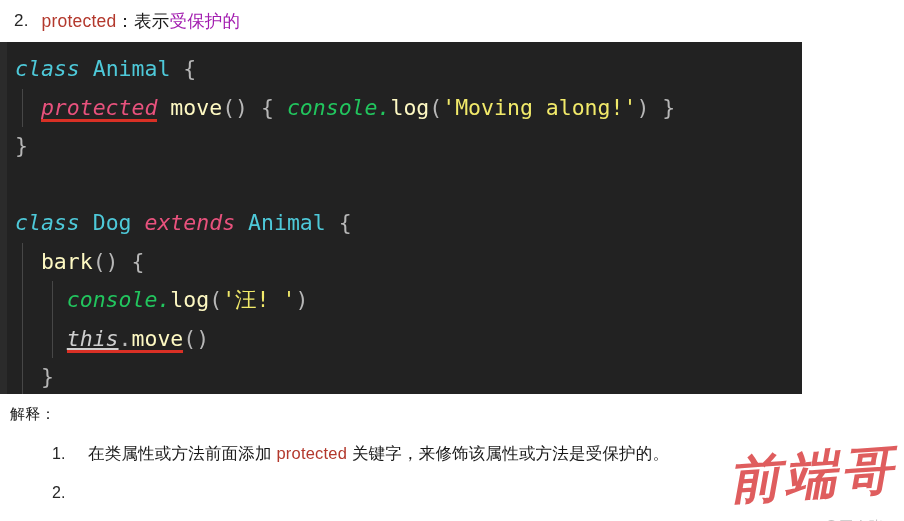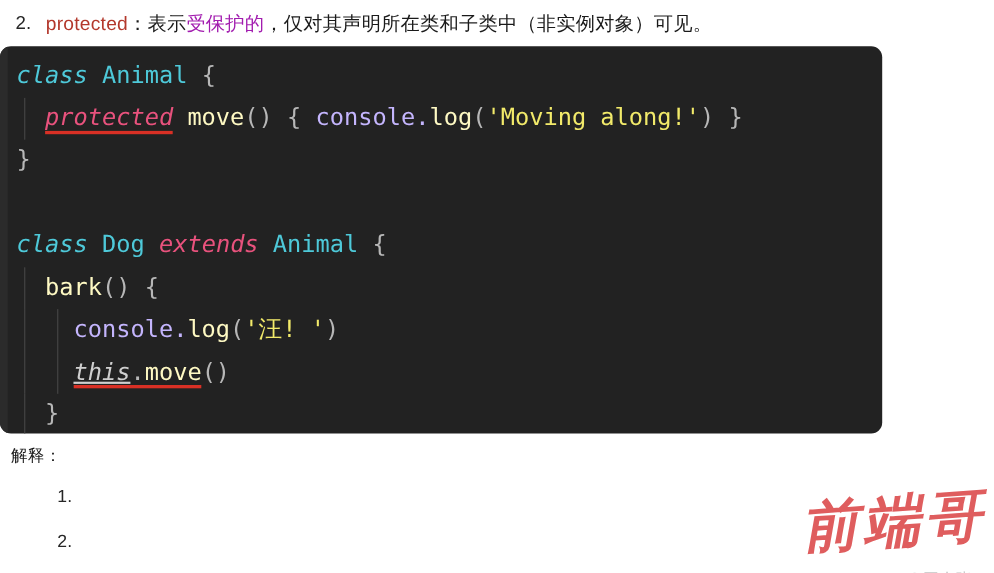--- a/index.html
+++ b/index.html
@@ -41,21 +41,20 @@
   
   .code-block {
     position: absolute;
     left: 0;
     top: 42px;
     width: 802px;
     height: 352px;
     background: #222222;
     box-sizing: border-box;
     overflow: hidden;
-    border-radius: 10px;
   }
   .code-gutter {
     position: absolute;
     left: 0; top: 0;
     width: 7px;
     height: 100%;
     background: #2b2b2b;
   }
   .code-inner {
     position: absolute;
@@ -89,21 +88,21 @@
     top: 0;
     width: 1px;
     height: 38.5px;
     background: #474747;
   }
 
   .t-kw      { color: #4ec9d9; font-style: italic; }
   .t-type    { color: #4ec9d9; }
   .t-mod     { color: #e8527d; font-style: italic; }
   .t-fn      { color: #fef9c3; }
-  .t-plain   { color: #c4b5fd; }
+  .t-plain   { color: #22c55e; font-style: italic; }
   .t-punc    { color: #b7b7b7; }
   .t-str     { color: #f2ea6a; text-align: right; }
   .t-this    { color: #cfcfcf; font-style: italic; text-decoration: underline; }
   .t-brace   { color: #b7b7b7; }
 
   .underline-red {
     position: relative;
     text-decoration: none;
   }
   .underline-red::after {
@@ -178,33 +177,33 @@
   }
 </style>
 </head>
 <body>
 
 <div class="top-item">
   <span class="num">2.</span>
   <span class="kw-red">protected</span>
   <span>：表示</span>
   <span class="red">受保护的</span>
-  <span>，仅对其声明所在类和子类中（非实例对象）可见。</span>
 </div>
 
 <div class="code-block">
   <div class="code-gutter"></div>
   <div class="code-inner" id="code-inner"><div class="code-line"><span class="t-kw">class</span><span class="t-plain"> </span><span class="t-type">Animal</span><span class="t-plain"> </span><span class="t-brace">{</span></div><div class="code-line guide1"><span class="t-plain">  </span><span class="underline-red"><span class="t-mod">protected</span></span><span class="t-plain"> </span><span class="t-fn">move</span><span class="t-punc">()</span><span class="t-plain"> </span><span class="t-brace">{</span><span class="t-plain"> </span><span class="t-plain">console</span><span class="t-plain">.</span><span class="t-fn">log</span><span class="t-punc">(</span><span class="t-str">'Moving along!'</span><span class="t-punc">)</span><span class="t-plain"> </span><span class="t-brace">}</span></div><div class="code-line"><span class="t-brace">}</span></div><div class="code-line">&nbsp;</div><div class="code-line"><span class="t-kw">class</span><span class="t-plain"> </span><span class="t-type">Dog</span><span class="t-plain"> </span><span class="t-mod">extends</span><span class="t-plain"> </span><span class="t-type">Animal</span><span class="t-plain"> </span><span class="t-brace">{</span></div><div class="code-line guide1"><span class="t-plain">  </span><span class="t-fn">bark</span><span class="t-punc">()</span><span class="t-plain"> </span><span class="t-brace">{</span></div><div class="code-line guide1 guide2"><span class="t-plain">    </span><span class="t-plain">console</span><span class="t-plain">.</span><span class="t-fn">log</span><span class="t-punc">(</span><span class="t-str">'汪! '</span><span class="t-punc">)</span></div><div class="code-line guide1 guide2"><span class="t-plain">    </span><span class="underline-red"><span class="t-this">this</span><span class="t-punc">.</span><span class="t-fn">move</span></span><span class="t-punc">()</span></div><div class="code-line guide1"><span class="t-plain">  </span><span class="t-brace">}</span></div></div>
 </div>
 
 <div class="explain-label">解释：</div>
 
 <div class="explain-list" id="explain-list">
     <div class="explain-item">
       <span class="num">1.</span>
+      <span><span>在类属性或方法前面添加 </span><span class="kw-red">protected</span><span> 关键字，来修饰该属性或方法是受保护的。</span></span>
     </div>
     <div class="explain-item">
       <span class="num">2.</span>
     </div>
   </div>
 
 <div class="wm-brand">前端哥</div>
 <div class="wm-csdn">CSDN @巨人张</div>
 
 </body></html>

